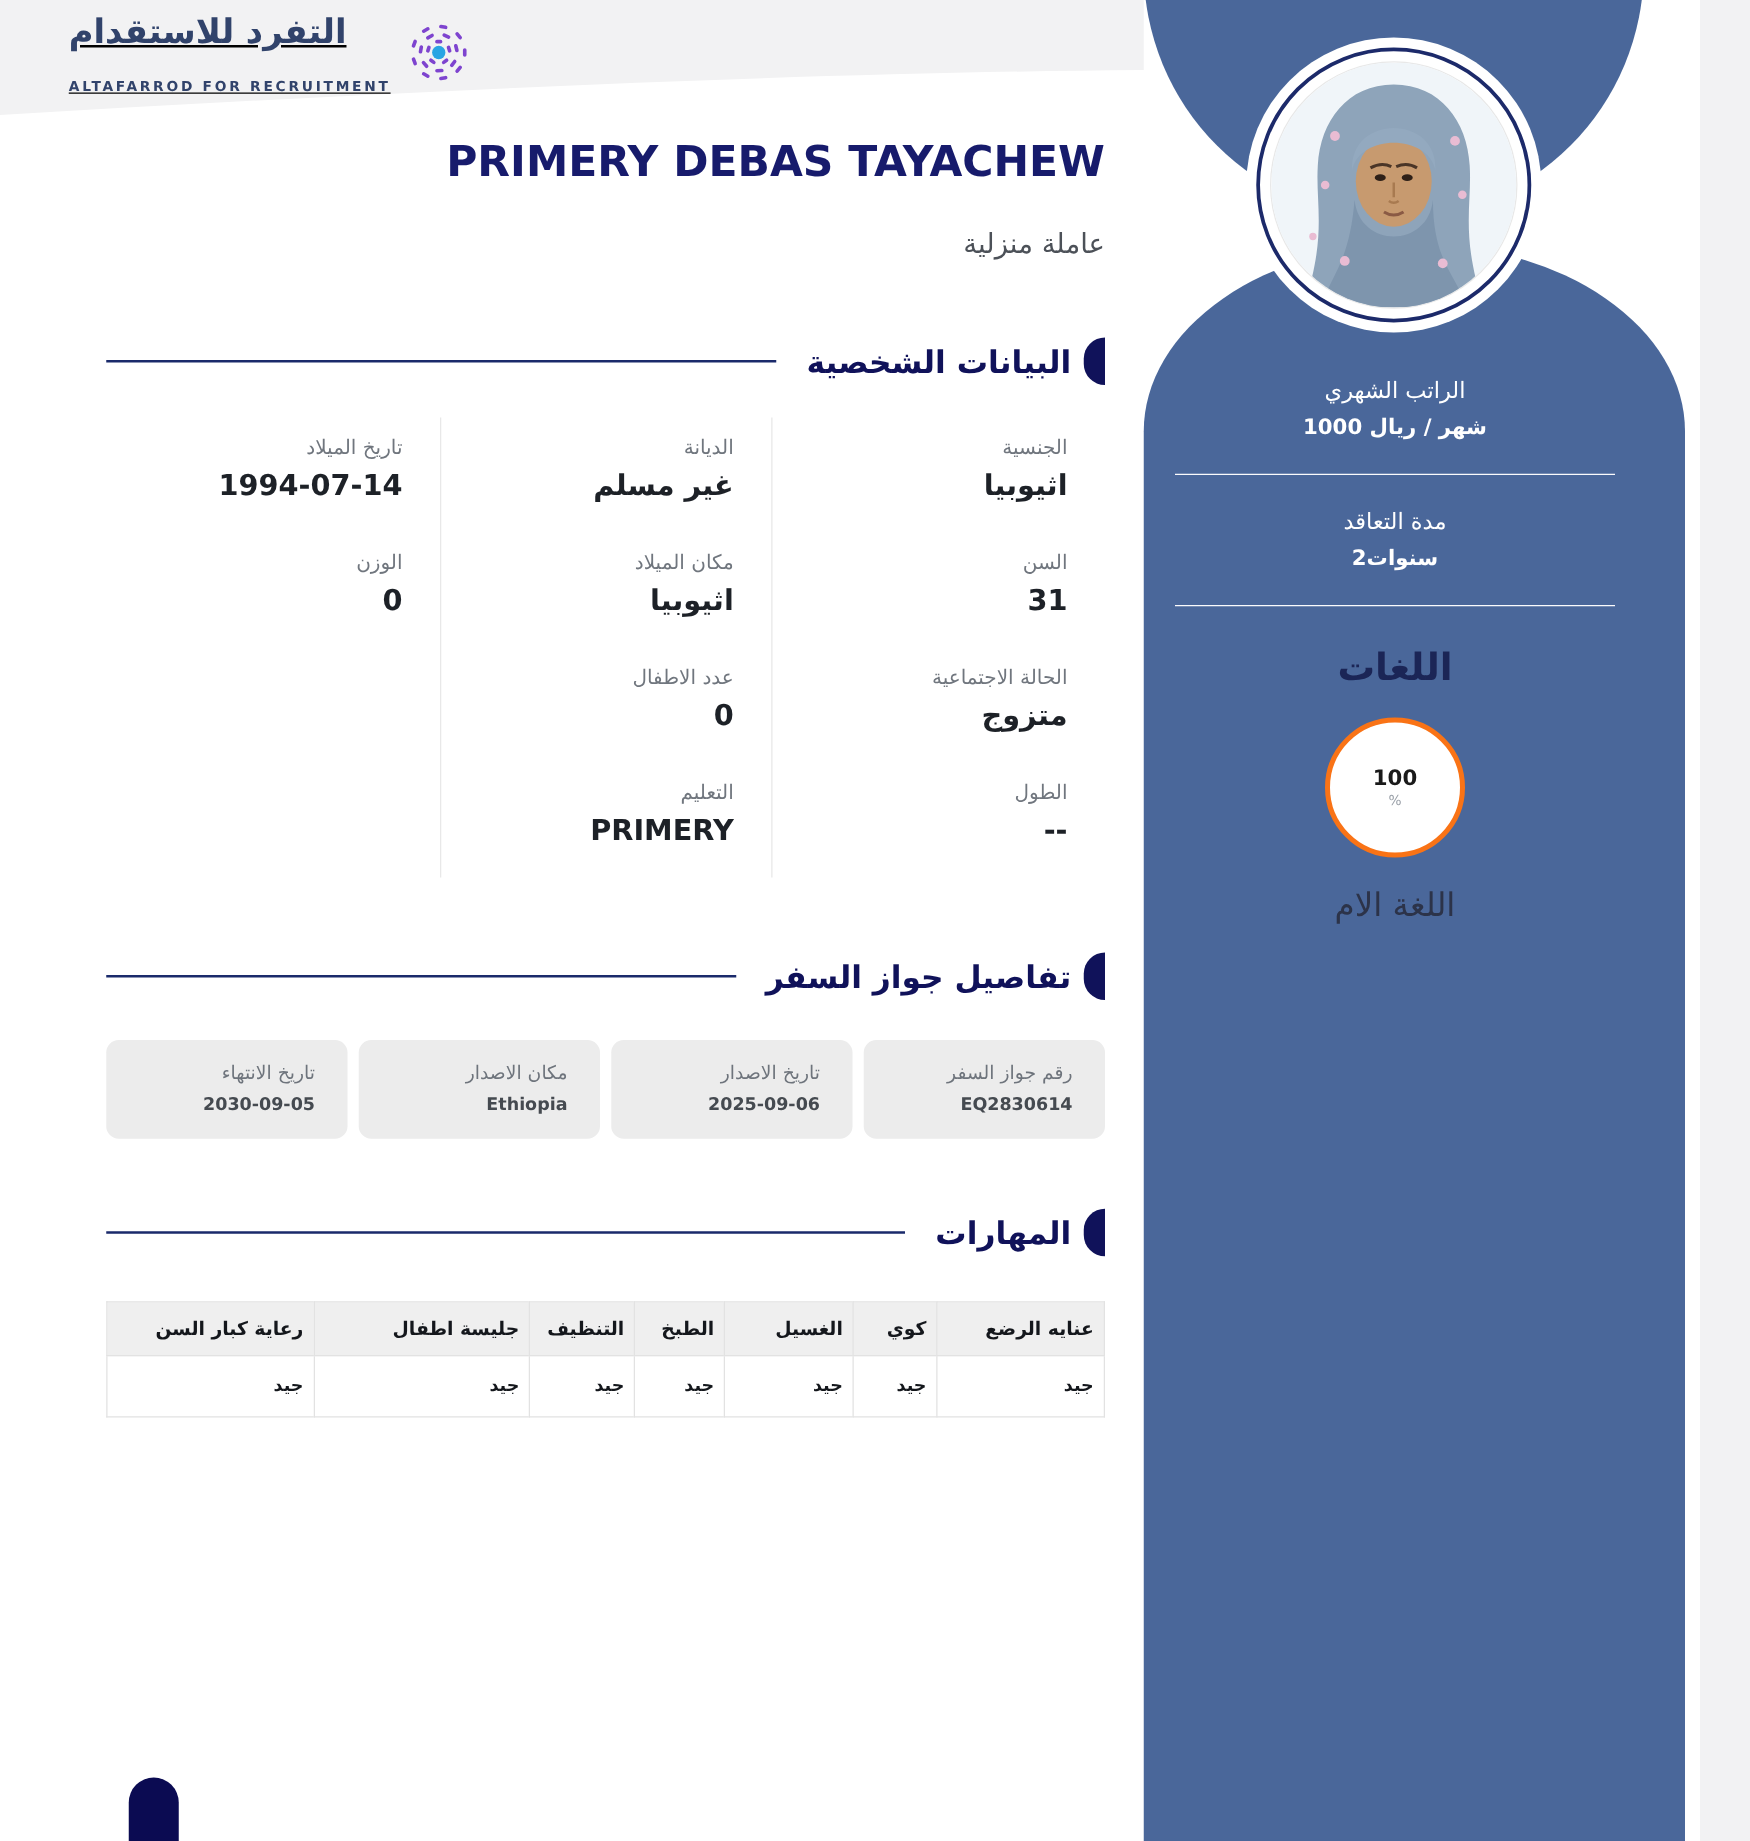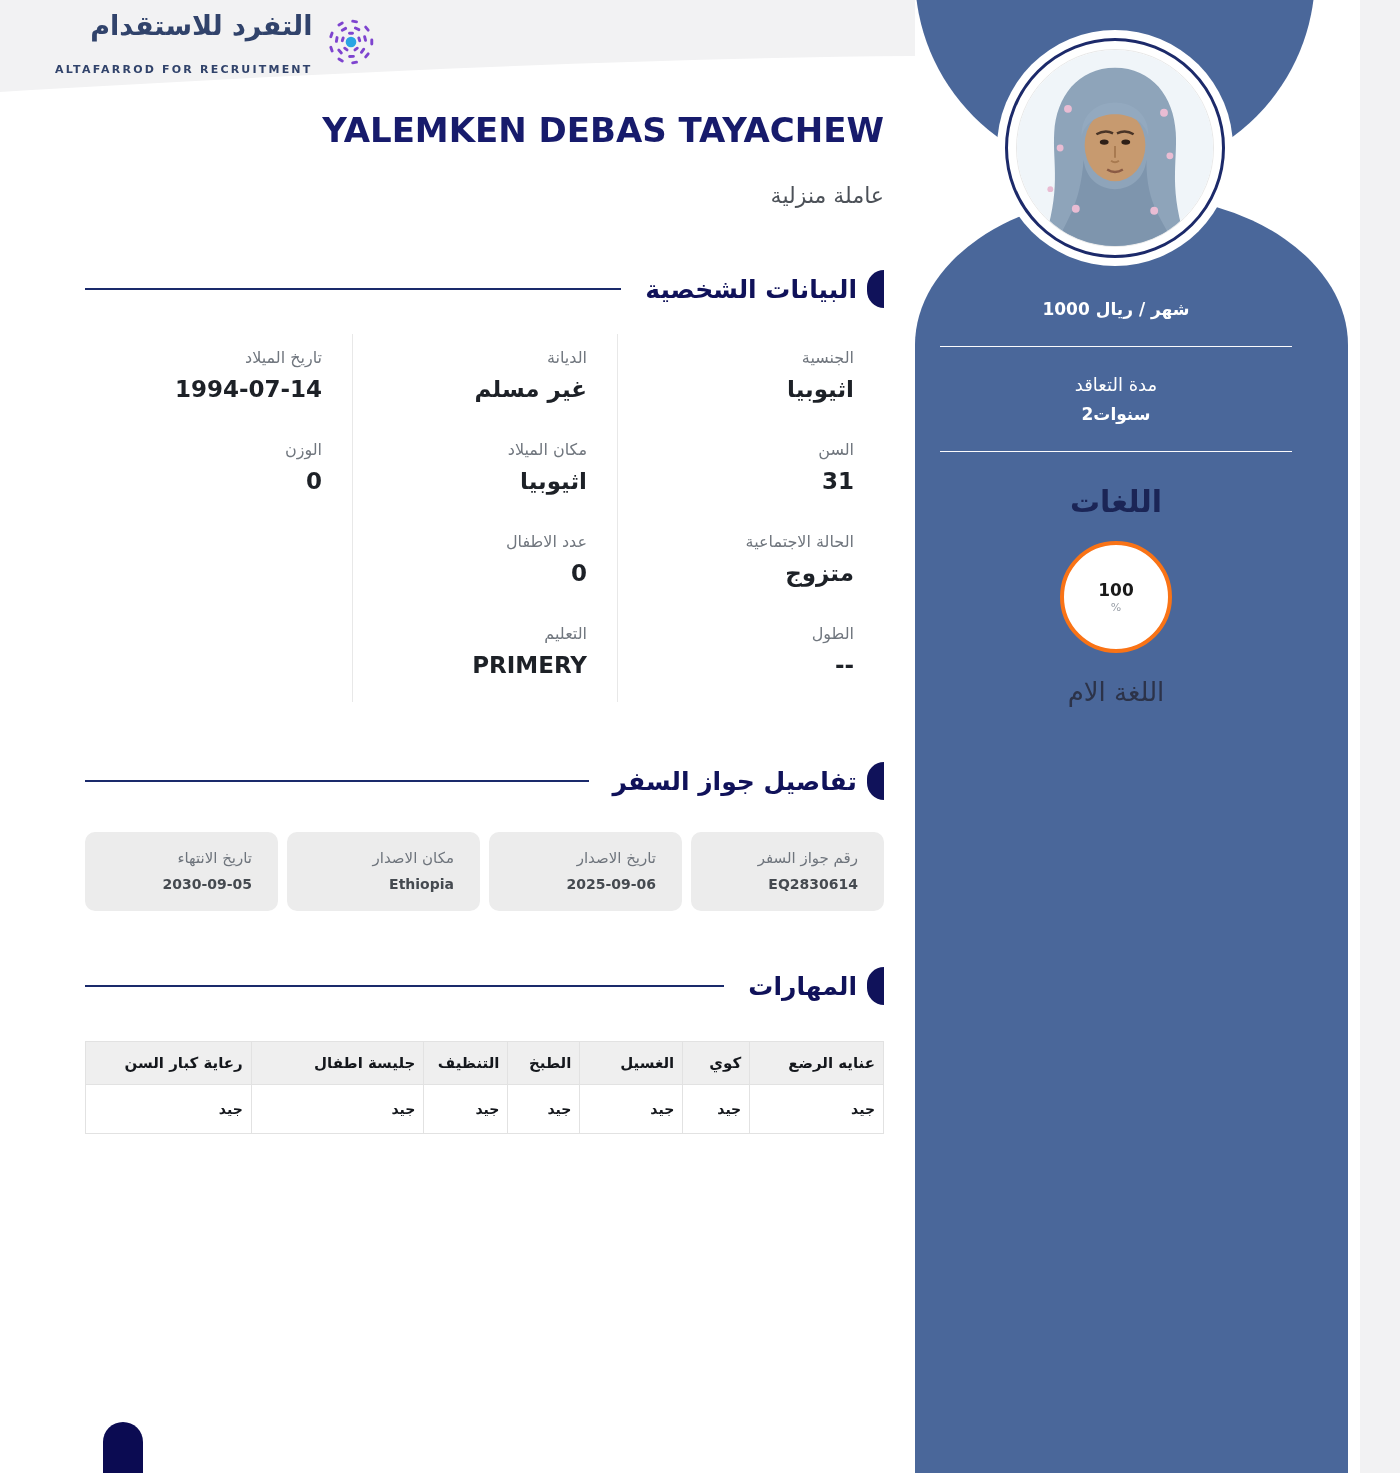--- a/index.html
+++ b/index.html
@@ -16,21 +16,21 @@
     background:#ffffff;
     clip-path: path('M0 92 C 300 74, 640 58, 915 56 L 915 0 L 1360 0 L 1360 1473 L 0 1473 Z');
     z-index:1;
   }
 
   
   .brand {
     position:absolute; left:55px; top:8px; z-index:6;
     display:flex; align-items:center; gap:10px;
   }
-  .brand-text { text-align:right; }
+  .brand-text { text-align:left;text-decoration:underline; }
   .brand-ar { font-size:27px; font-weight:bold; color:#31436b; line-height:1.3; direction:rtl; }
   .brand-en { font-size:11px; letter-spacing:2.2px; color:#31436b; margin-top:20px; font-weight:600; }
   .brand-icon { width:58px; height:58px; }
 
   
   .content {
     position:absolute; left:85px; top:95px; width:799px; z-index:6;
     direction:rtl;
   }
   .cv-name { font-size:34px; line-height:42px; font-weight:bold; color:#171b6c; margin-top:14px; text-align:right; }
@@ -182,21 +182,21 @@
       <rect x="26.5" y="7" width="7" height="3" rx="1.5" transform="rotate(210 30 30)"></rect>
       <rect x="26.5" y="7" width="7" height="3" rx="1.5" transform="rotate(250 30 30)"></rect>
       <rect x="26.5" y="7" width="7" height="3" rx="1.5" transform="rotate(290 30 30)"></rect>
       <rect x="26.5" y="7" width="7" height="3" rx="1.5" transform="rotate(330 30 30)"></rect>
     </g>
     <circle cx="30" cy="30" r="5.5" fill="#29a5e3"></circle>
   </svg>
 </div>
 
 <div class="content">
-  <h1 class="cv-name">YALEMKEN DEBAS TAYACHEW</h1>
+  <h1 class="cv-name">PRIMERY DEBAS TAYACHEW</h1>
   <div class="cv-job">عاملة منزلية</div>
 
   <div class="sec-head s1">
     <span class="sec-bullet"></span>
     <span class="sec-title">البيانات الشخصية</span>
     <span class="sec-line"></span>
   </div>
 
   <div class="pgrid">
     <div class="pcol a">
@@ -296,20 +296,21 @@
       <td>جيد</td>
       <td>جيد</td>
       <td>جيد</td>
       <td>جيد</td>
     </tr>
   </tbody>
     </table>
 </div>
 
 <div class="side-content">
+  <div class="sc-label">الراتب الشهري</div>
   <div class="sc-value">1000 ريال‎ / شهر</div>
   <hr class="sc-hr">
   <div class="sc-label" style="padding-top:0">مدة التعاقد</div>
   <div class="sc-value">2سنوات</div>
   <hr class="sc-hr">
   <div class="lang-title">اللغات</div>
   <div class="progress">
     <div class="num">100</div>
     <div class="pct">%</div>
   </div>

